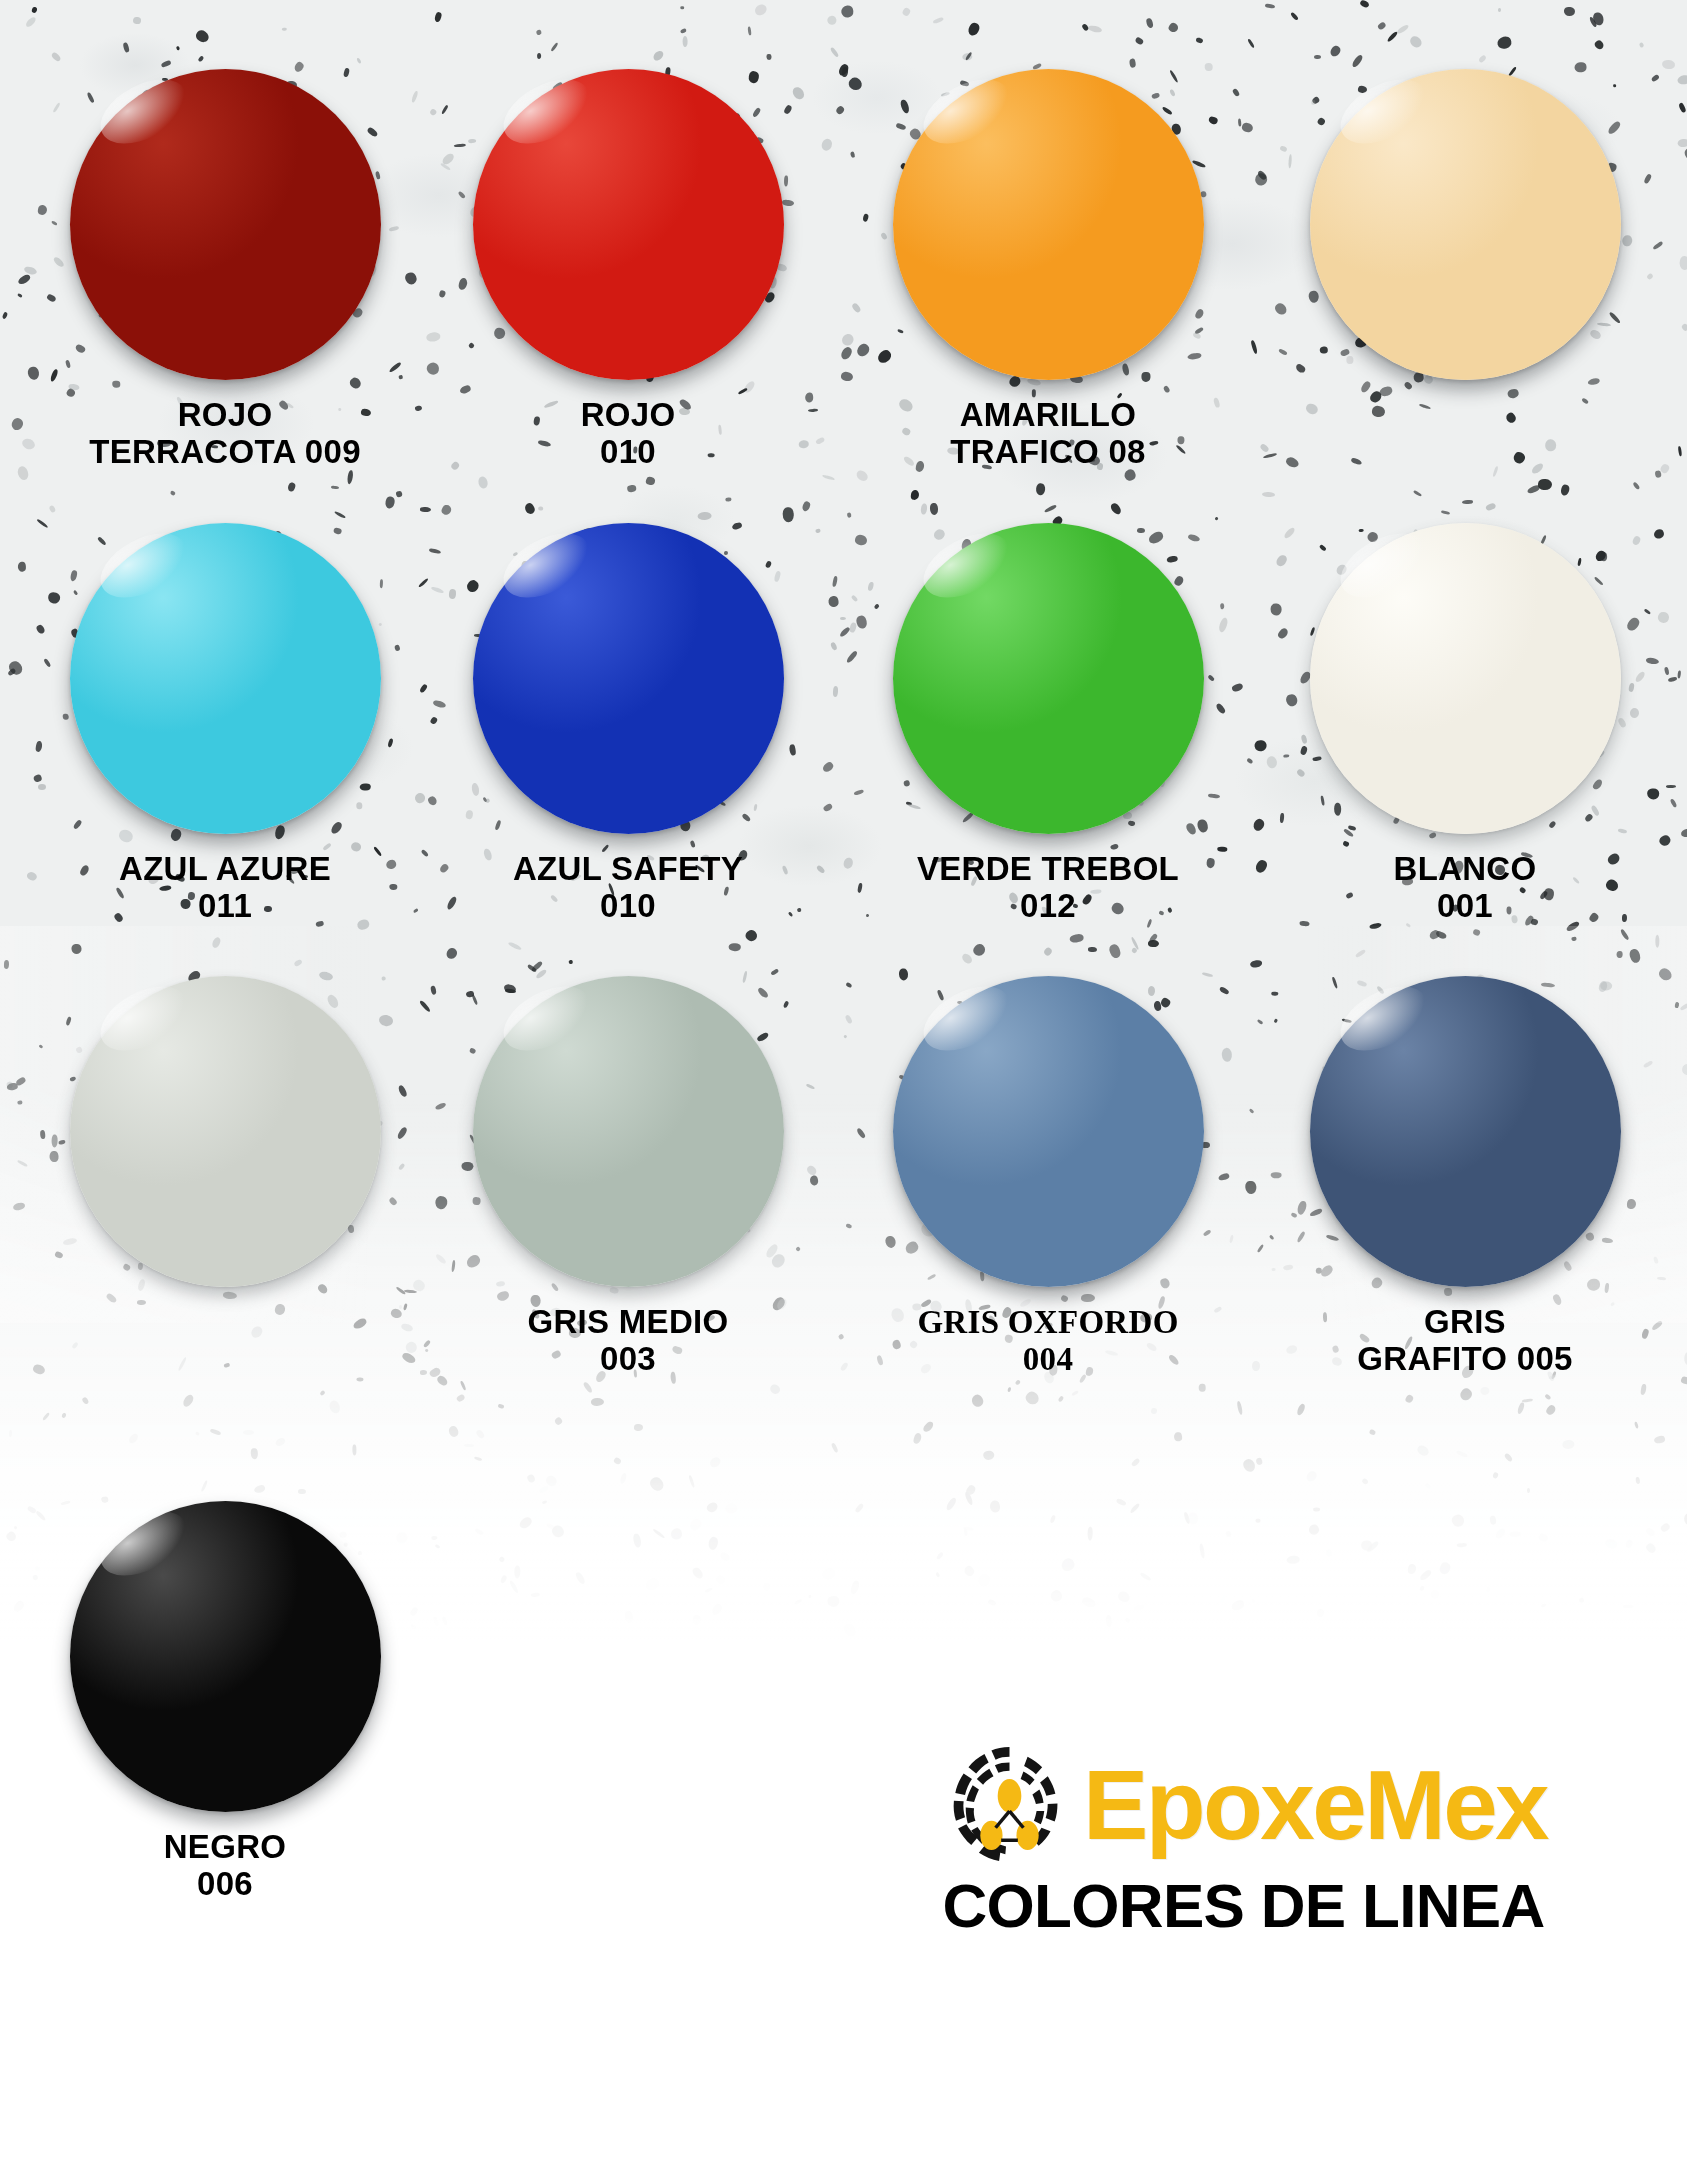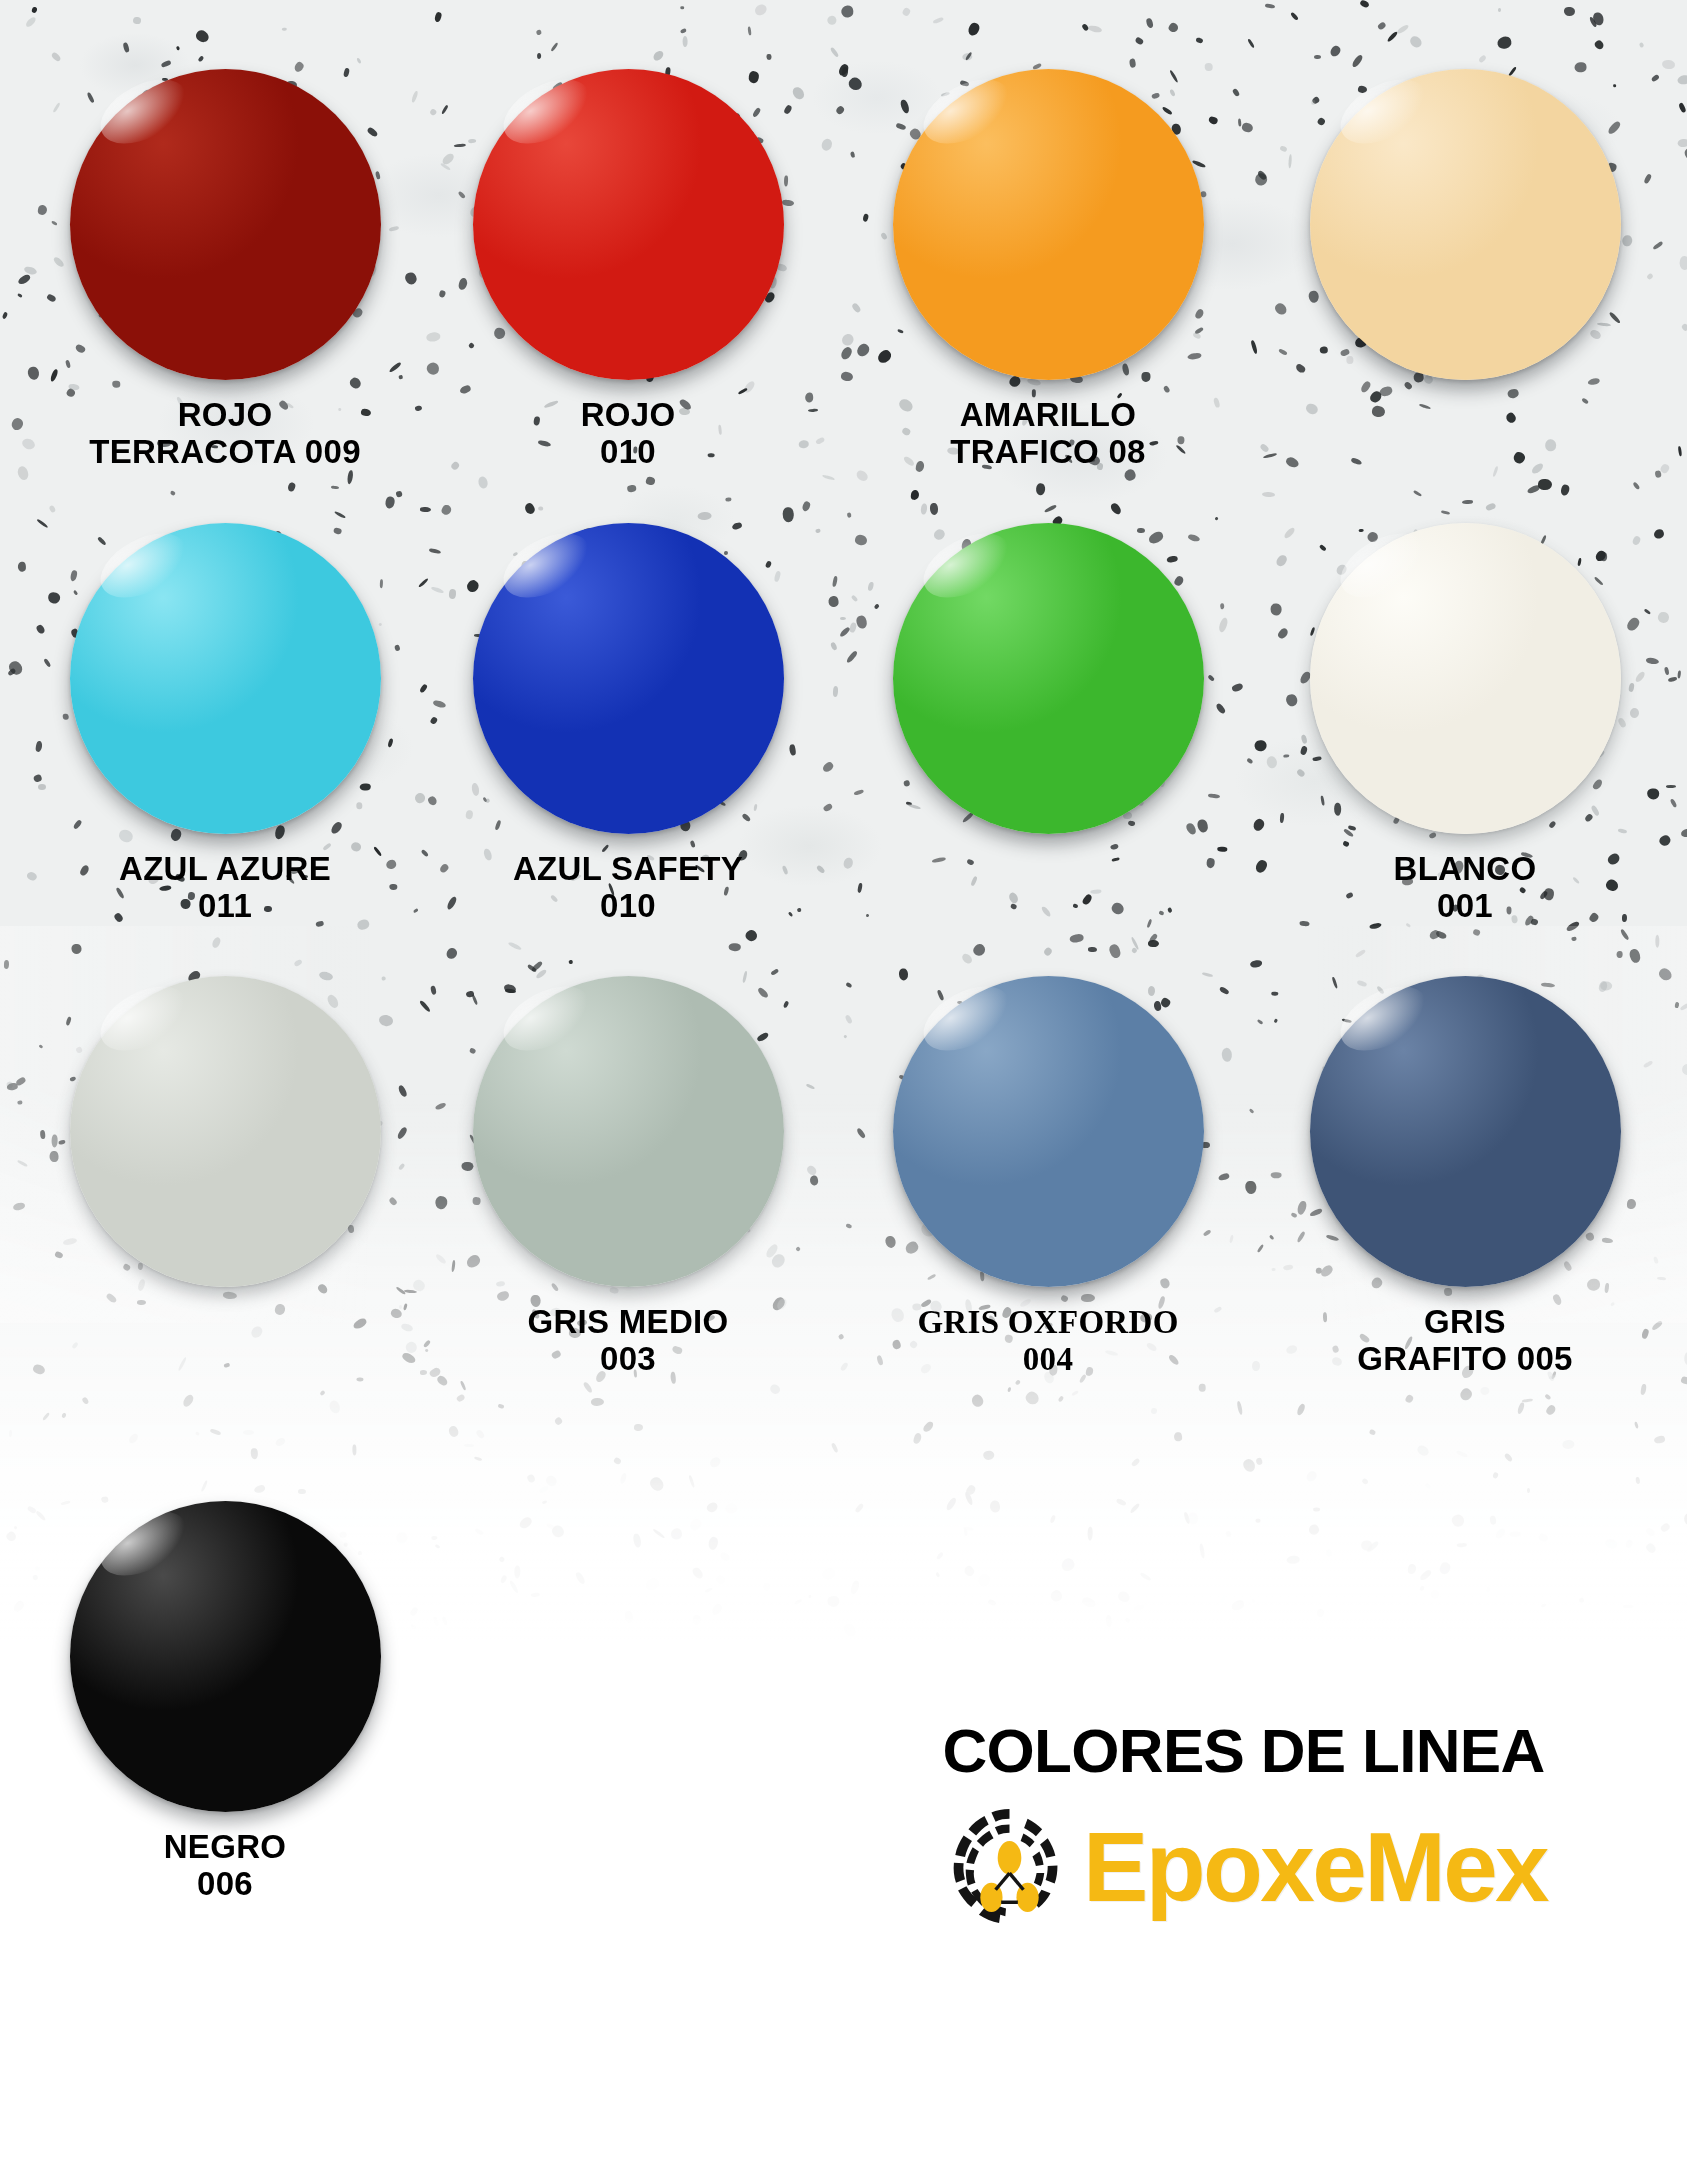--- a/index.html
+++ b/index.html
@@ -1633,20 +1633,21 @@
     <div class="cell" style="left:423px;top:523px;">
       <div class="dot-wrap">
         <div class="dot" style="background:radial-gradient(circle at 30% 24%, #3B5AD8 0%, #1331B4 42%, #1331B4 100%);"></div>
       </div>
       <div class="label"><span>AZUL SAFETY</span><br><span>010</span></div>
     </div>
     <div class="cell" style="left:843px;top:523px;">
       <div class="dot-wrap">
         <div class="dot" style="background:radial-gradient(circle at 30% 24%, #72D964 0%, #3CB72D 42%, #3CB72D 100%);"></div>
       </div>
+      <div class="label"><span>VERDE TREBOL</span><br><span>012</span></div>
     </div>
     <div class="cell" style="left:1260px;top:523px;">
       <div class="dot-wrap">
         <div class="dot soft" style="background:radial-gradient(circle at 30% 24%, #FDFCF7 0%, #F1EEE4 42%, #F1EEE4 100%);"></div>
       </div>
       <div class="label"><span>BLANCO</span><br><span>001</span></div>
     </div>
     <div class="cell" style="left:20px;top:976px;">
       <div class="dot-wrap">
         <div class="dot soft" style="background:radial-gradient(circle at 30% 24%, #E6E9E4 0%, #CED2CB 42%, #CED2CB 100%);"></div>
@@ -1672,22 +1673,20 @@
     </div>
     <div class="cell" style="left:20px;top:1501px;">
       <div class="dot-wrap">
         <div class="dot" style="background:radial-gradient(circle at 30% 24%, #4A4A4A 0%, #0A0A0A 42%, #0A0A0A 100%);"></div>
       </div>
       <div class="label"><span>NEGRO</span><br><span>006</span></div>
     </div>
   </div>
 
 <div id="brand">
-
-  <div id="brand-title">COLORES DE LINEA</div>
 
   <div id="logo-row">
     <span id="logo-mark">
       <svg viewBox="0 0 200 200" width="139" height="139" aria-hidden="true">
         <g fill="#141414">
           <path d="M100 16 c-10 0 -19 2 -26 5 l6 13 c6 -3 13 -4 20 -4 z"></path>
           <path d="M64 26 c-9 5 -17 11 -23 19 l11 9 c5 -6 11 -12 18 -16 z"></path>
           <path d="M34 54 c-6 9 -10 18 -12 28 l14 3 c2 -8 5 -16 10 -23 z"></path>
           <path d="M20 93 c-1 10 0 20 3 29 l13 -5 c-2 -7 -3 -15 -2 -23 z"></path>
           <path d="M26 133 c5 9 11 17 19 24 l9 -11 c-6 -5 -12 -12 -16 -19 z"></path>
@@ -1715,14 +1714,16 @@
         <g stroke="#141414" stroke-width="5" fill="none">
           <path d="M100 108 L80 132"></path>
           <path d="M100 108 L120 132"></path>
           <path d="M88 150 L112 150"></path>
         </g>
       </svg>
     </span>
     <span id="logo-word">EpoxeMex</span>
   </div>
 
+  <div id="brand-title">COLORES DE LINEA</div>
+
 </div>
 
 
 </body></html>

